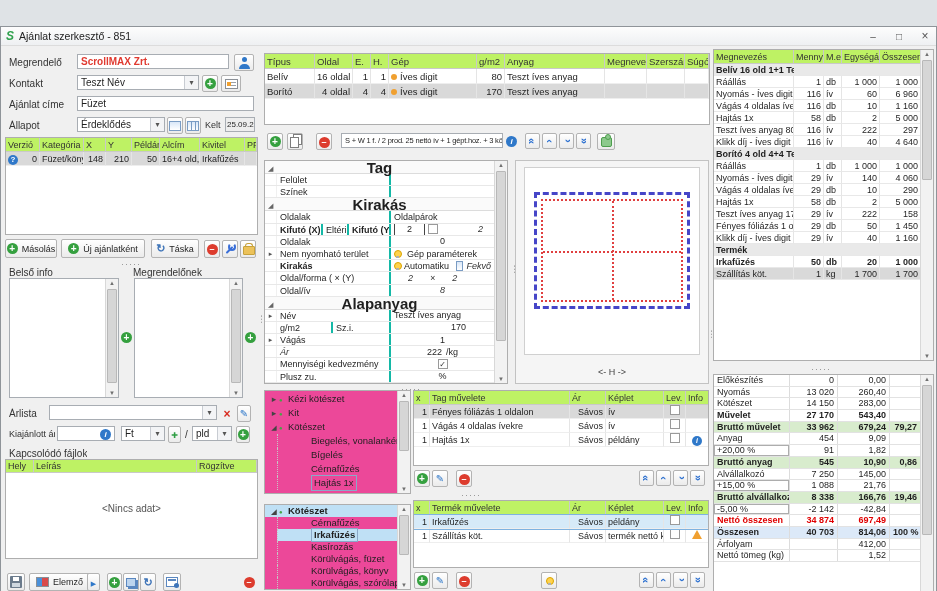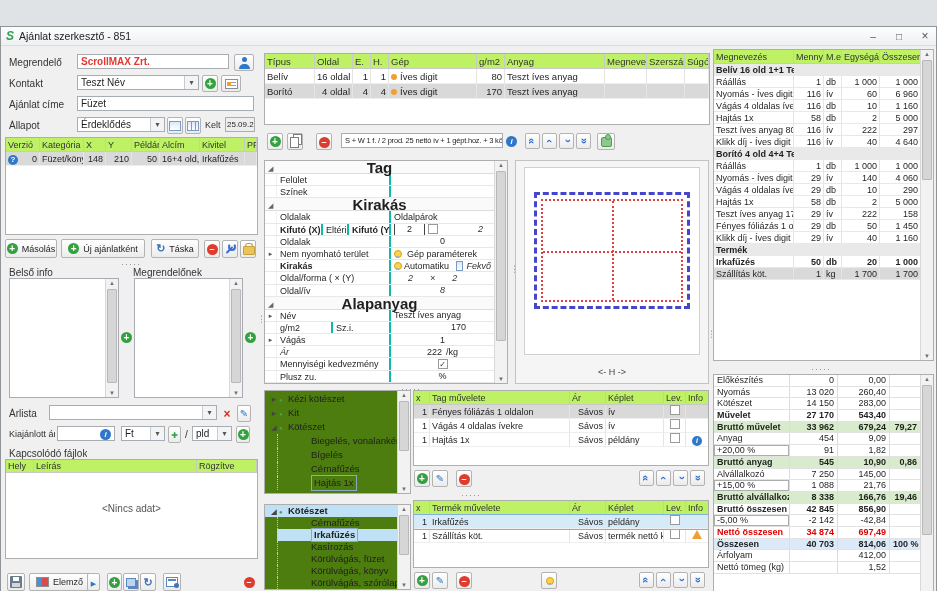--- a/index.html
+++ b/index.html
@@ -145,21 +145,21 @@
           border-bottom:1px solid #dcdcdc;font-size:15px;}
   .pg-sec::before{content:"◢";position:absolute;left:3px;top:1px;font-size:7px;color:#666;font-weight:normal;}
   .pg-row{display:flex;height:12.2px;line-height:12px;border-bottom:1px solid #e8e8e8;font-size:9px;background:#fff;}
   .pg-row>div{overflow:hidden;white-space:nowrap;}
   .pg-ind{width:12px;border-right:1px solid #f0f0f0;text-align:center;color:#555;font-size:7px;}
   .pg-lab{width:114px;padding:0 3px;border-right:2px solid #14b8a6;}
   .pg-val{flex:1;padding:0 3px;display:flex;align-items:center;gap:3px;}
   .pg-val.center{justify-content:center;}
   .ital{font-style:italic;color:#333;}
   
-  .tree{background:#4d7c0f;border:1px solid #aeaeae;display:flex;overflow:hidden;}
+  .tree{background:#ec4899;border:1px solid #aeaeae;display:flex;overflow:hidden;}
   .tree-items{flex:1;overflow:hidden;padding-top:1px;}
   .titem{display:flex;align-items:center;height:14px;line-height:14px;padding-left:4px;white-space:nowrap;font-size:9.5px;}
   .titem .expander{width:10px;text-align:center;flex:none;}
   .titem .tdot{width:9px;flex:none;}
   .titem.lvl1{margin-left:12px;border-left:1px dotted #c6c6c6;padding-left:14px;}
   .titem.bold{font-weight:bold;}
   .titem.selblue{background:#bfe0f5;}
   .titem.focusbox .tree-label{border:1px solid #8aa8c8;background:inherit;padding:0 2px;}
   
   .vsb{width:13px;background:#f2f2f2;border-left:1px solid #d8d8d8;position:relative;flex:none;}
@@ -1028,26 +1028,20 @@
           <div class="sv1">1 088</div>
           <div class="sv2">21,76</div>
           <div class="sv3"></div>
         </div>
         <div class="sr green">
           <div class="sname">Bruttó alvállalkozó</div>
           <div class="sv1">8 338</div>
           <div class="sv2">166,76</div>
           <div class="sv3">19,46</div>
         </div>
-        <div class="sr bold">
-          <div class="sname">Bruttó összesen</div>
-          <div class="sv1">42 845</div>
-          <div class="sv2">856,90</div>
-          <div class="sv3"></div>
-        </div>
         <div class="sr pct">
           <div class="sname">-5,00 %</div>
           <div class="sv1">-2 142</div>
           <div class="sv2">-42,84</div>
           <div class="sv3"></div>
         </div>
         <div class="sr red">
           <div class="sname">Nettó összesen</div>
           <div class="sv1">34 874</div>
           <div class="sv2">697,49</div>

